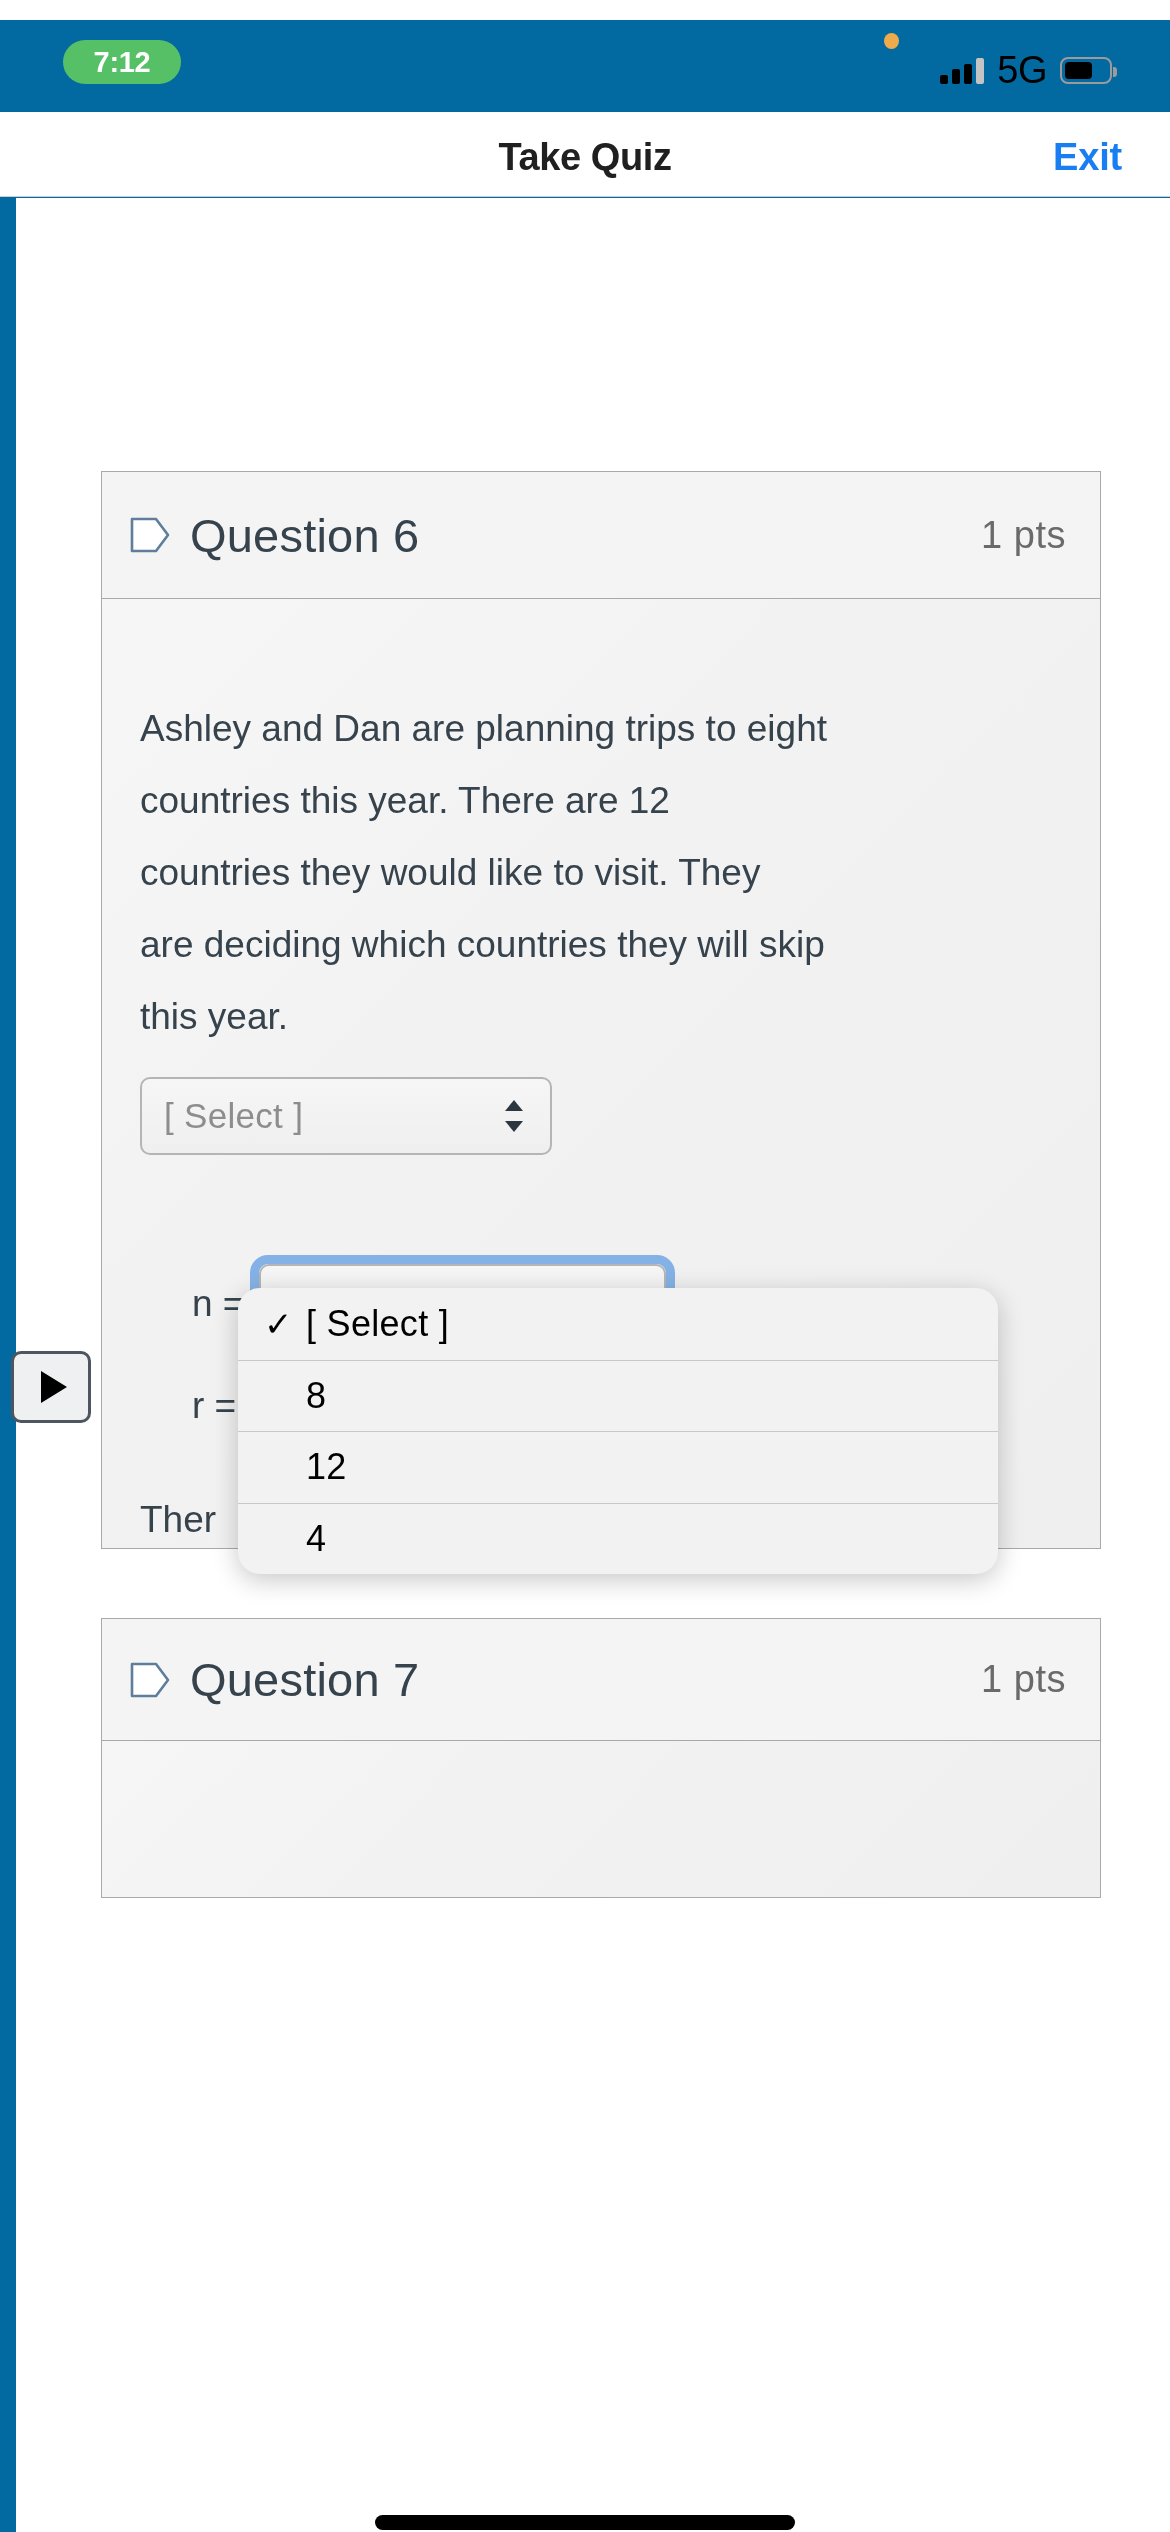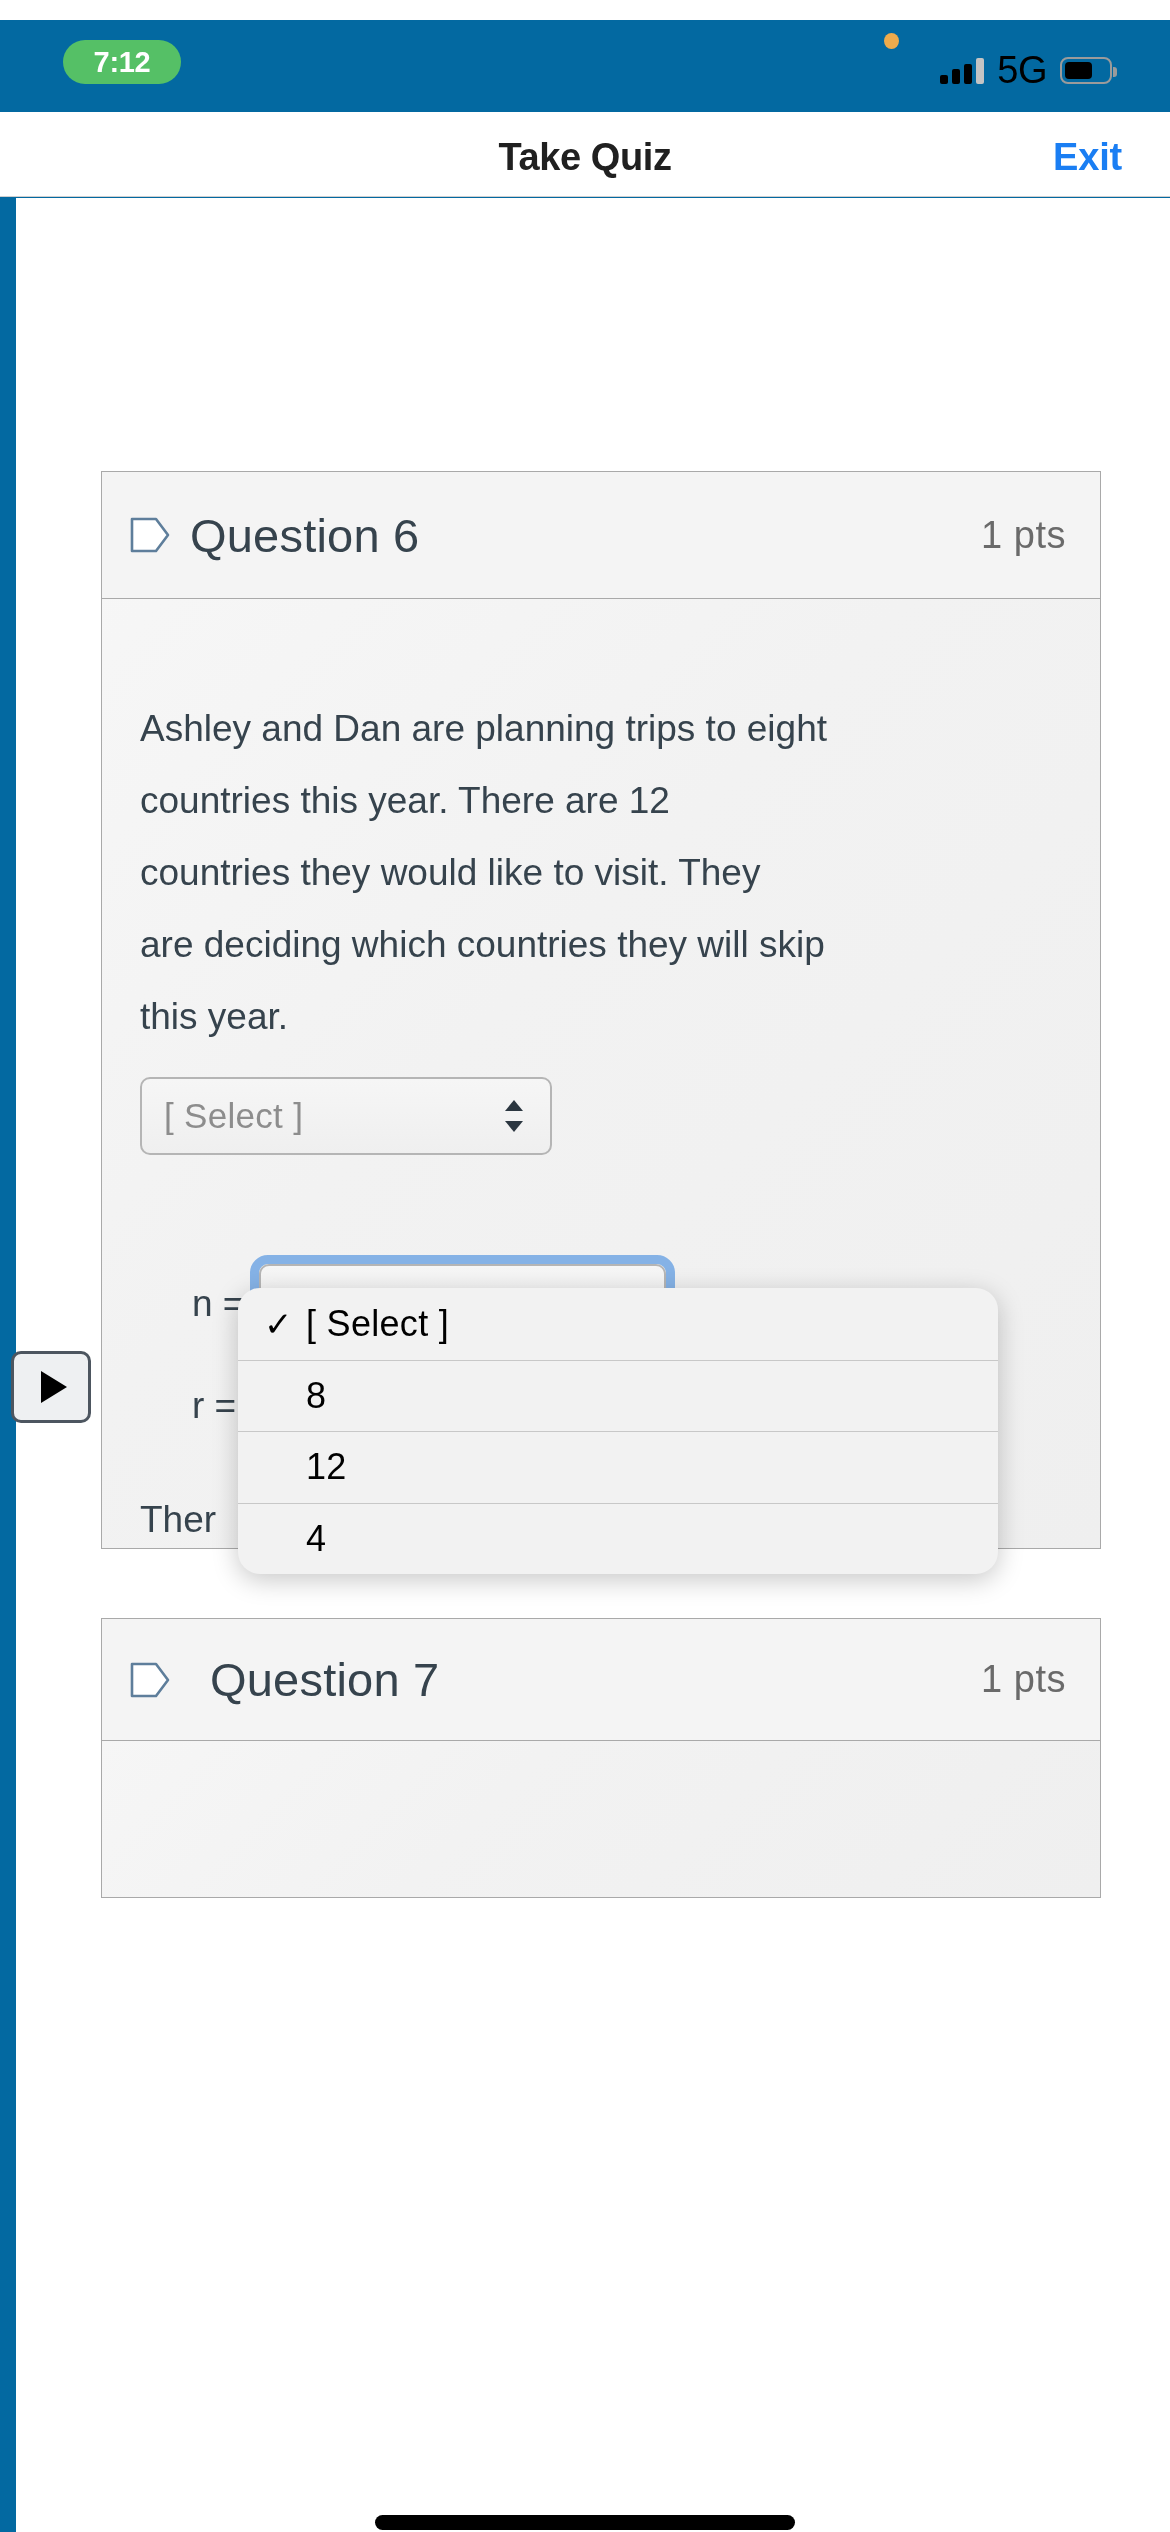--- a/index.html
+++ b/index.html
@@ -132,21 +132,21 @@
 
   .question-header {
     position: relative;
     height: 127px;
     background: #f4f4f4;
     border-bottom: 1.5px solid #a9a9a9;
     display: flex;
     align-items: center;
     padding-left: 26px;
   }
-  #question-7-card .question-header { height: 122px; gap: 20px; }
+  #question-7-card .question-header { height: 122px; }
   .flag-icon {
     width: 44px; height: 44px;
     margin-right: 18px;
     flex: 0 0 auto;
   }
   .question-label {
     font-size: 47px;
     color: #36434d;
     font-weight: 300;
     letter-spacing: 0.2px;

